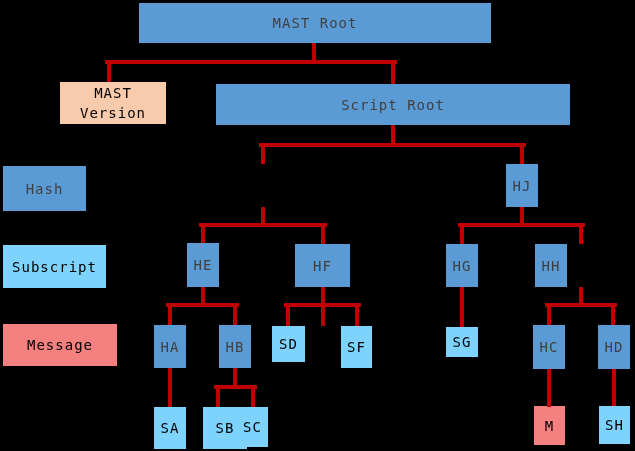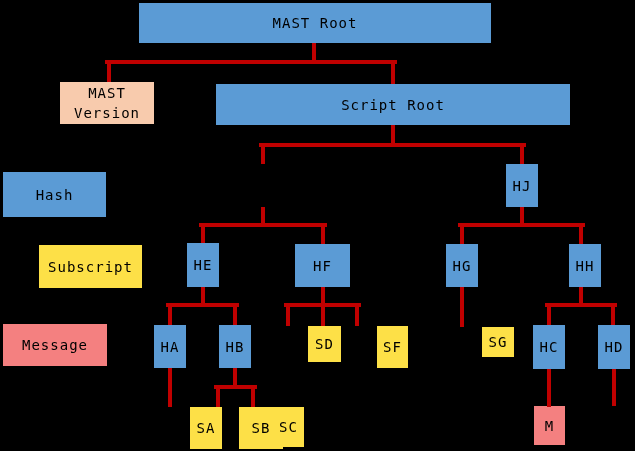--- a/index.html
+++ b/index.html
@@ -6,45 +6,45 @@
   #canvas{
     position:relative;width:635px;height:451px;background:#000;
     font-family:"DejaVu Sans Mono","Liberation Mono",monospace;
     overflow:hidden;
   }
   .node{
     position:absolute;display:flex;align-items:center;justify-content:center;
     text-align:center;font-size:14px;letter-spacing:1px;line-height:20px;
     white-space:pre-line;
   }
-  .c-blue{background:#5B9BD5;color:#000000;}
-  .c-yellow{background:#fde047;color:#000000;margin-left:36px;}
+  .c-blue{background:#5B9BD5;color:#404040;}
+  .c-yellow{background:#7dd3fc;color:#000000;}
   .c-salmon{background:#F48080;color:#000000;}
   .c-peach{background:#F8CBAD;color:#000000;}
   .line{position:absolute;background:#C00000;}
 </style>
 </head>
 <body>
 
 <div id="canvas">
 
   <div class="node c-blue" style="left:139px;top:3px;width:352px;height:40px">MAST Root</div>
-  <div class="node c-peach" style="left:60px;top:82px;width:94px;height:42px">MAST Version</div>
+  <div class="node c-peach" style="left:60px;top:82px;width:106px;height:42px">MAST Version</div>
   <div class="node c-blue" style="left:216px;top:84px;width:354px;height:41px">Script Root</div>
 
-  <div class="node c-blue" style="left:3px;top:172px;width:103px;height:45px">Hash</div>
+  <div class="node c-blue" style="left:3px;top:166px;width:83px;height:45px">Hash</div>
   <div class="node c-yellow" style="left:3px;top:245px;width:103px;height:43px">Subscript</div>
-  <div class="node c-salmon" style="left:3px;top:324px;width:104px;height:42px">Message</div>
+  <div class="node c-salmon" style="left:3px;top:324px;width:114px;height:42px">Message</div>
 
   <div class="node c-blue" style="left:506px;top:164px;width:32px;height:43px">HJ</div>
 
   <div class="node c-blue" style="left:187px;top:243px;width:32px;height:44px">HE</div>
   <div class="node c-blue" style="left:295px;top:244px;width:55px;height:43px">HF</div>
   <div class="node c-blue" style="left:446px;top:244px;width:32px;height:43px">HG</div>
-  <div class="node c-blue" style="left:569px;top:244px;width:32px;height:43px">HH</div>
+  <div class="node c-blue" style="left:535px;top:244px;width:32px;height:43px">HH</div>
 
   <div class="node c-blue" style="left:219px;top:325px;width:32px;height:43px">HB</div>
   <div class="node c-blue" style="left:154px;top:325px;width:32px;height:43px">HA</div>
   <div class="node c-yellow" style="left:272px;top:326px;width:33px;height:36px">SD</div>
   <div class="node c-yellow" style="left:341px;top:326px;width:31px;height:42px">SF</div>
   <div class="node c-yellow" style="left:446px;top:327px;width:32px;height:30px">SG</div>
   <div class="node c-blue" style="left:533px;top:325px;width:32px;height:44px">HC</div>
   <div class="node c-blue" style="left:598px;top:325px;width:32px;height:44px">HD</div>
 
   <div class="node c-yellow" style="left:154px;top:407px;width:32px;height:42px">SA</div>

